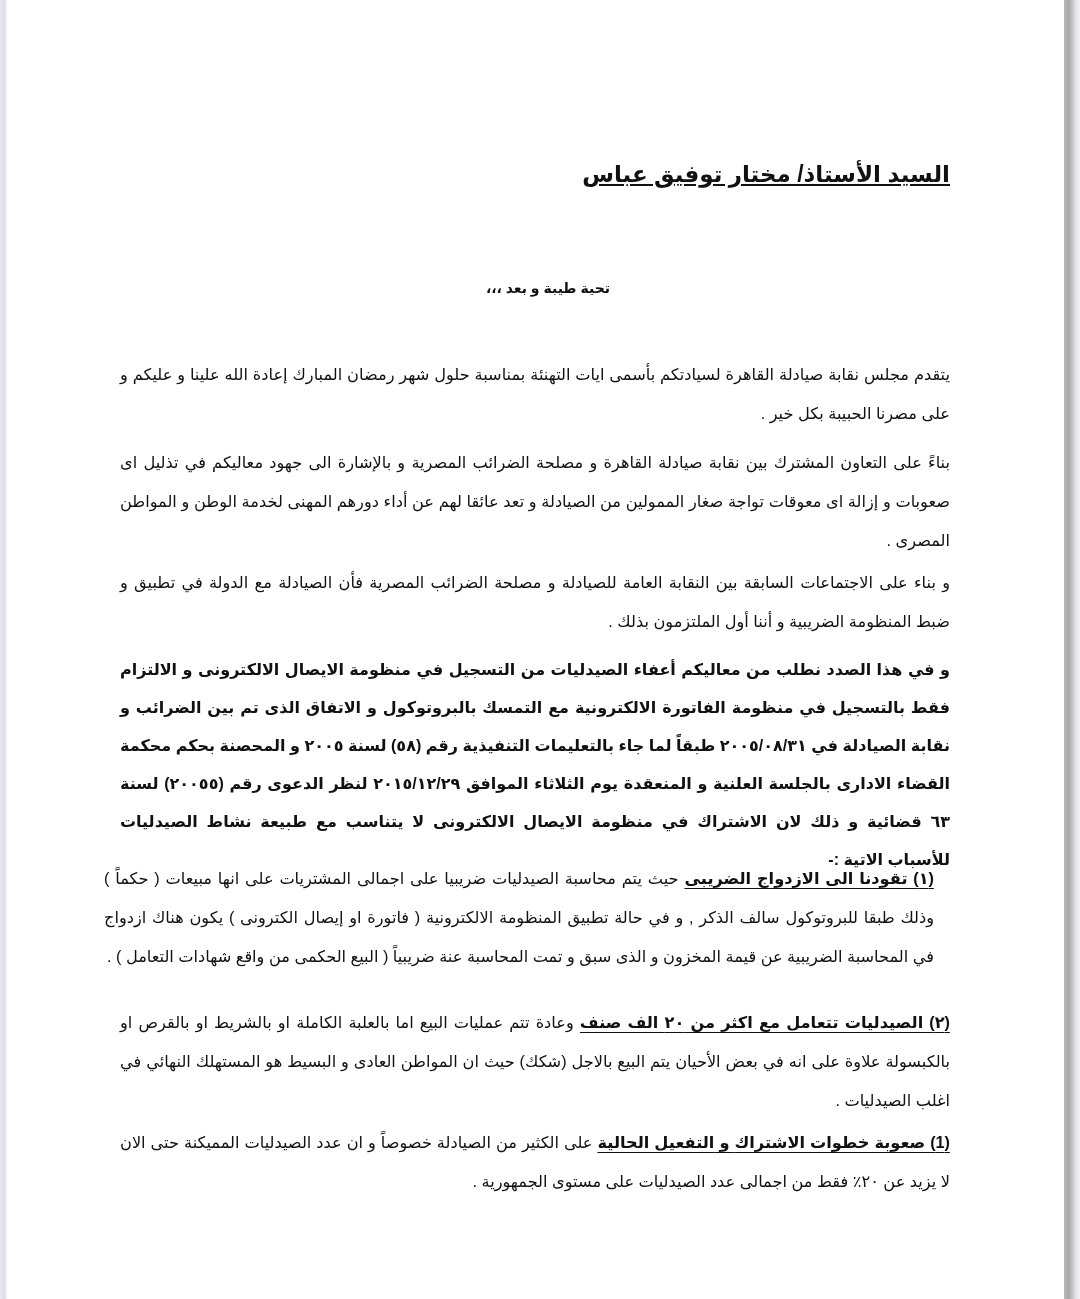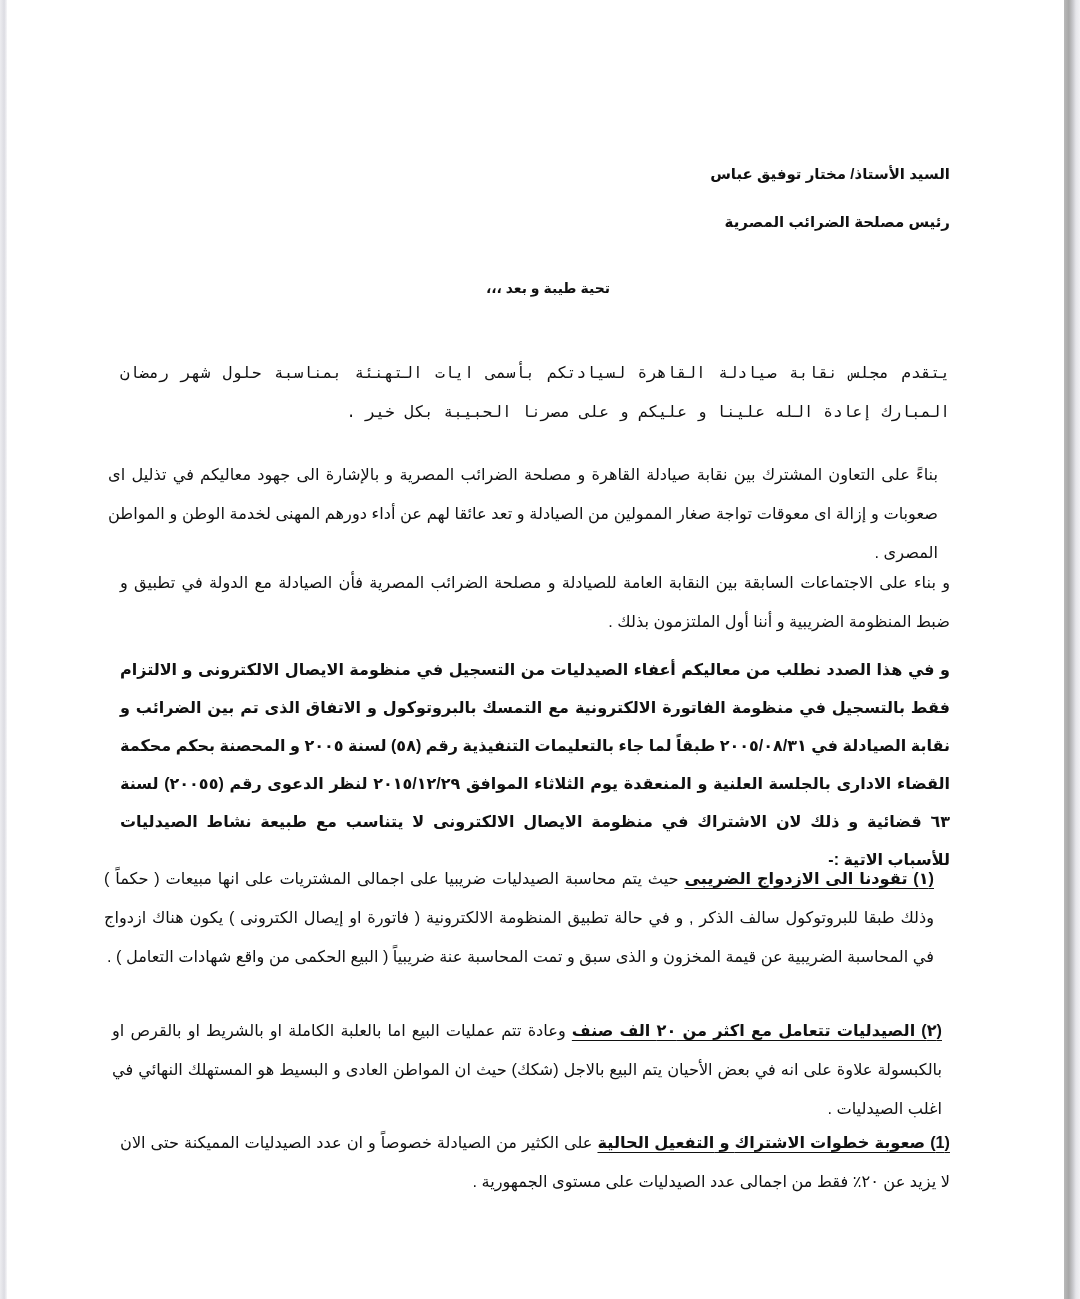--- a/index.html
+++ b/index.html
@@ -58,40 +58,37 @@
   </style>
 </head>
 <body>
 
 <div class="edge-left"></div>
 <div class="edge-right"></div>
 
 <div class="page">
 
   <div class="addressee-wrap">
-    <div style="font-size:15px;font-weight:bold;line-height:48px;padding-right:0;">
+    <div style="font-size:23px;font-weight:bold;line-height:48px;padding-right:0;text-decoration:underline;">
       <div>السيد الأستاذ/ مختار توفيق عباس</div>
-      <div style="padding-right:0;">
-        <span style="display:inline-block;padding-right:0;margin-right:0;">رئيس مصلحة الضرائب المصرية</span>
-      </div>
     </div>
   </div>
 
   <div class="greeting">تحية طيبة و بعد ،،،</div>
 
-  <p class="para" id="p1" style="margin:0;font-family:Liberation Mono, monospace;">يتقدم مجلس نقابة صيادلة القاهرة لسيادتكم بأسمى ايات التهنئة بمناسبة حلول شهر رمضان المبارك إعادة الله علينا و عليكم و على مصرنا الحبيبة بكل خير .</p>
-  <p class="para" id="p2" style="margin:12px;">بناءً على التعاون المشترك بين نقابة صيادلة القاهرة و مصلحة الضرائب المصرية و بالإشارة الى جهود معاليكم في تذليل اى صعوبات و إزالة اى معوقات تواجة صغار الممولين من الصيادلة و تعد عائقا لهم عن أداء دورهم المهنى لخدمة الوطن و المواطن المصرى .</p>
+  <p class="para" id="p1" style="margin:0;">يتقدم مجلس نقابة صيادلة القاهرة لسيادتكم بأسمى ايات التهنئة بمناسبة حلول شهر رمضان المبارك إعادة الله علينا و عليكم و على مصرنا الحبيبة بكل خير .</p>
+  <p class="para" id="p2" style="margin:0;">بناءً على التعاون المشترك بين نقابة صيادلة القاهرة و مصلحة الضرائب المصرية و بالإشارة الى جهود معاليكم في تذليل اى صعوبات و إزالة اى معوقات تواجة صغار الممولين من الصيادلة و تعد عائقا لهم عن أداء دورهم المهنى لخدمة الوطن و المواطن المصرى .</p>
   <p class="para" id="p3" style="margin:0;">و بناء على الاجتماعات السابقة بين النقابة العامة للصيادلة و مصلحة الضرائب المصرية فأن الصيادلة مع الدولة في تطبيق و ضبط المنظومة الضريبية و أننا أول الملتزمون بذلك .</p>
   <p class="para bold" id="p4" style="margin:0;">و في هذا الصدد نطلب من معاليكم أعفاء الصيدليات من التسجيل في منظومة  الايصال الالكترونى و الالتزام فقط بالتسجيل في منظومة الفاتورة الالكترونية مع التمسك بالبروتوكول و الاتفاق الذى تم بين الضرائب و نقابة الصيادلة في ٢٠٠٥/٠٨/٣١ طبقاً لما جاء بالتعليمات التنفيذية رقم (٥٨) لسنة ٢٠٠٥ و المحصنة بحكم محكمة القضاء الادارى بالجلسة العلنية و المنعقدة يوم الثلاثاء الموافق ٢٠١٥/١٢/٢٩ لنظر الدعوى رقم (٢٠٠٥٥) لسنة ٦٣ قضائية و ذلك لان الاشتراك في منظومة الايصال الالكترونى لا يتناسب مع طبيعة نشاط الصيدليات للأسباب الاتية :-</p>
 
   <p class="para" id="p5" style="margin:16px;">
     <span class="u">(١) تقودنا الى الازدواج الضريبى</span><span> حيث يتم محاسبة الصيدليات ضريبيا على اجمالى المشتريات على انها مبيعات ( حكماً ) وذلك طبقا للبروتوكول سالف الذكر , و في حالة تطبيق المنظومة الالكترونية ( فاتورة او إيصال الكترونى ) يكون هناك ازدواج في المحاسبة الضريبية عن قيمة المخزون و الذى سبق و تمت المحاسبة عنة ضريبياً ( البيع الحكمى من واقع شهادات التعامل ) .</span>
   </p>
 
-  <p class="para" id="p6" style="margin:8px;">
+  <p class="para" id="p6" style="margin:0;">
     <span class="u">(٢) الصيدليات تتعامل مع اكثر من ٢٠ الف صنف</span><span> وعادة تتم عمليات البيع اما بالعلبة الكاملة او بالشريط او بالقرص او بالكبسولة علاوة على انه في بعض الأحيان يتم البيع بالاجل (شكك) حيث ان المواطن العادى و البسيط هو المستهلك النهائي في اغلب الصيدليات .</span>
   </p>
 
   <p class="para" id="p7" style="margin:0;">
     <span class="u">(1)  صعوبة خطوات الاشتراك</span><span class="u"> و </span><span class="u">التفعيل الحالية</span><span> على الكثير من الصيادلة خصوصاً و ان عدد الصيدليات المميكنة حتى الان لا يزيد عن ٢٠٪ فقط من اجمالى عدد الصيدليات على مستوى الجمهورية .</span>
   </p>
 
 </div>
 
 </body></html>

